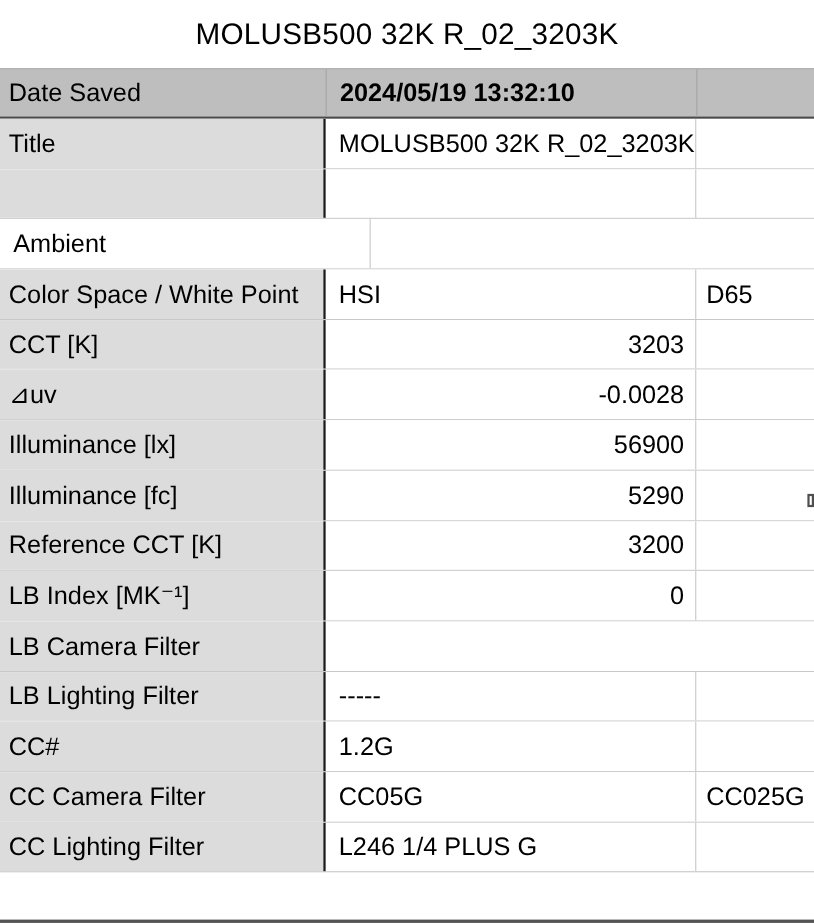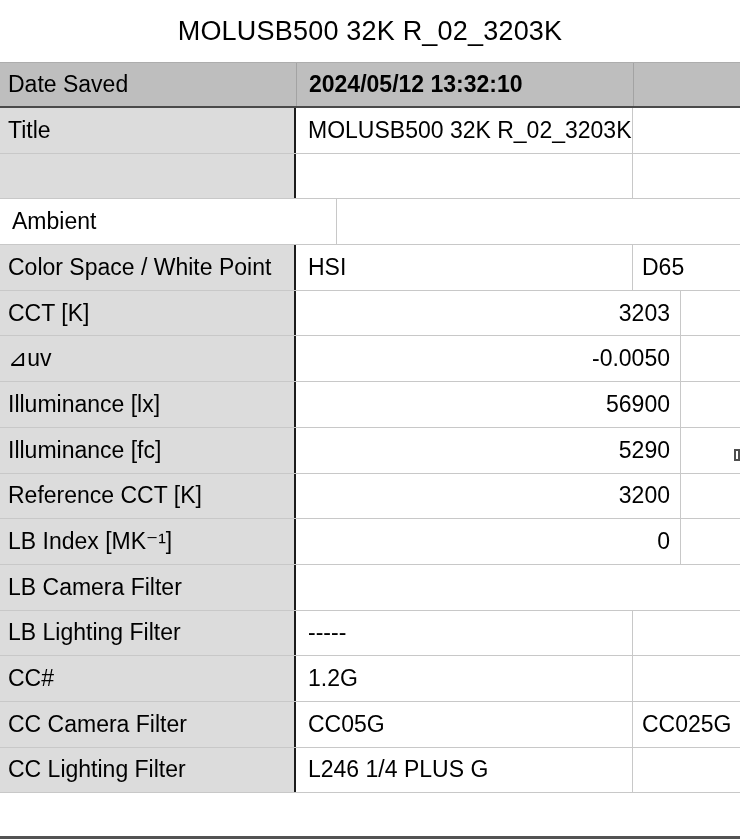--- a/index.html
+++ b/index.html
@@ -62,21 +62,21 @@
   }
   .trow.header .c1{
     background:transparent;
     border-right:1px solid #a3a3a3;
     width:297px;flex:0 0 297px;
   }
   .trow.header .c2{
     border-right:1px solid #a3a3a3;
     font-weight:bold;
   }
-  .c2.right{justify-content:flex-end;text-align:right;margin-left:48px;}
+  .c2.right{justify-content:flex-end;text-align:right;}
   .bottom-edge{
     position:absolute;left:0;right:0;bottom:0;
     height:3px;
     background:var(--bottom-edge,#535353);
   }
   .clipped-fragment{
     position:absolute;
     left:734px;top:449px;
     width:6px;height:12px;
     box-sizing:border-box;
@@ -90,21 +90,21 @@
 <div class="page">
 
   <div class="doc-title-wrap">
     <div class="doc-title">MOLUSB500 32K R_02_3203K</div>
   </div>
 
   <div class="meas-table">
 
     <div class="trow header">
       <div class="cell c1">Date Saved</div>
-      <div class="cell c2">2024/05/12 13:32:10</div>
+      <div class="cell c2">2024/05/19 13:32:10</div>
       <div class="cell c3"></div>
     </div>
 
     <div class="trow">
       <div class="cell c1">Title</div>
       <div class="cell c2">MOLUSB500 32K R_02_3203K</div>
       <div class="cell c3"></div>
     </div>
 
     <div class="trow">
@@ -125,21 +125,21 @@
     </div>
 
     <div class="trow">
       <div class="cell c1">CCT [K]</div>
       <div class="cell c2 right">3203</div>
       <div class="cell c3"></div>
     </div>
 
     <div class="trow">
       <div class="cell c1">⊿uv</div>
-      <div class="cell c2 right">-0.0050</div>
+      <div class="cell c2 right">-0.0028</div>
       <div class="cell c3"></div>
     </div>
 
     <div class="trow">
       <div class="cell c1">Illuminance [lx]</div>
       <div class="cell c2 right">56900</div>
       <div class="cell c3"></div>
     </div>
 
     <div class="trow">

